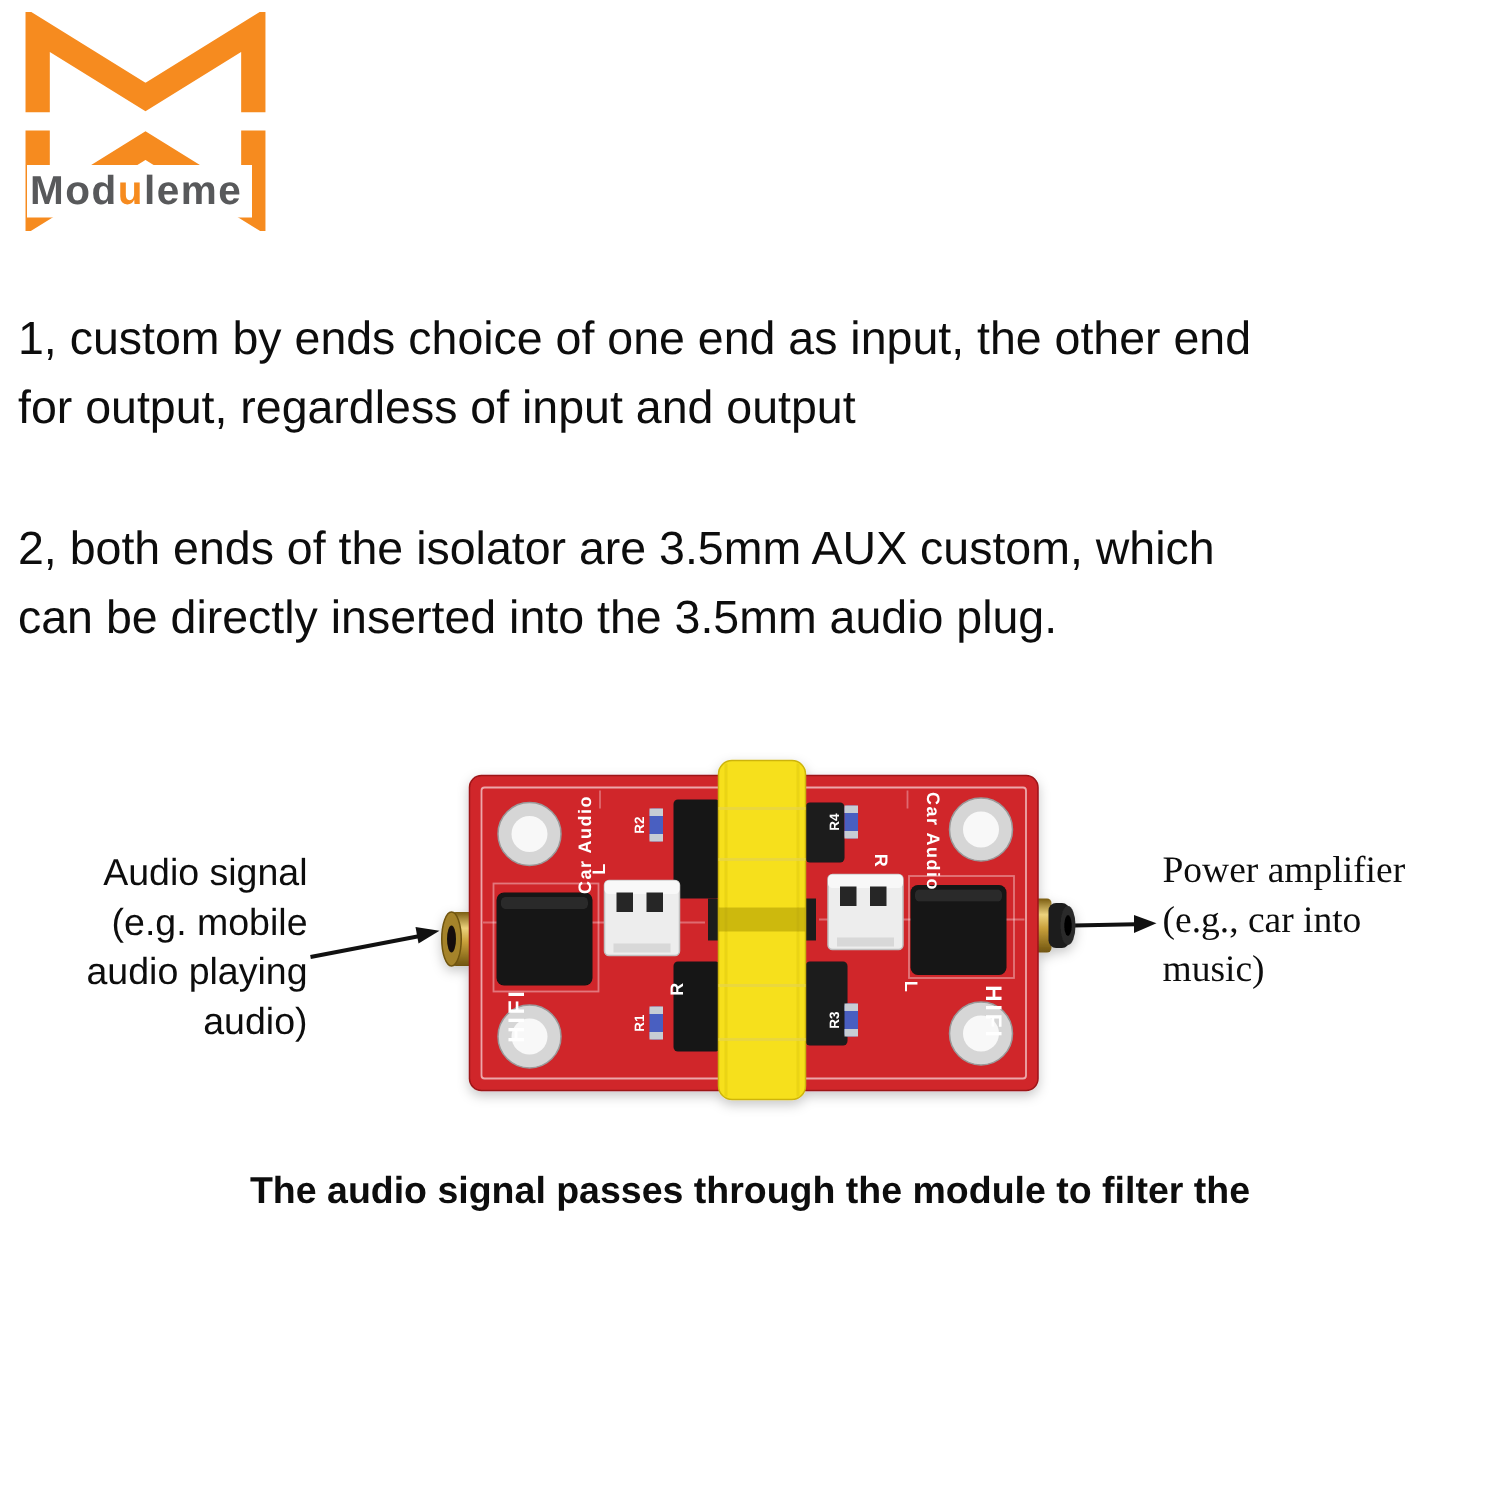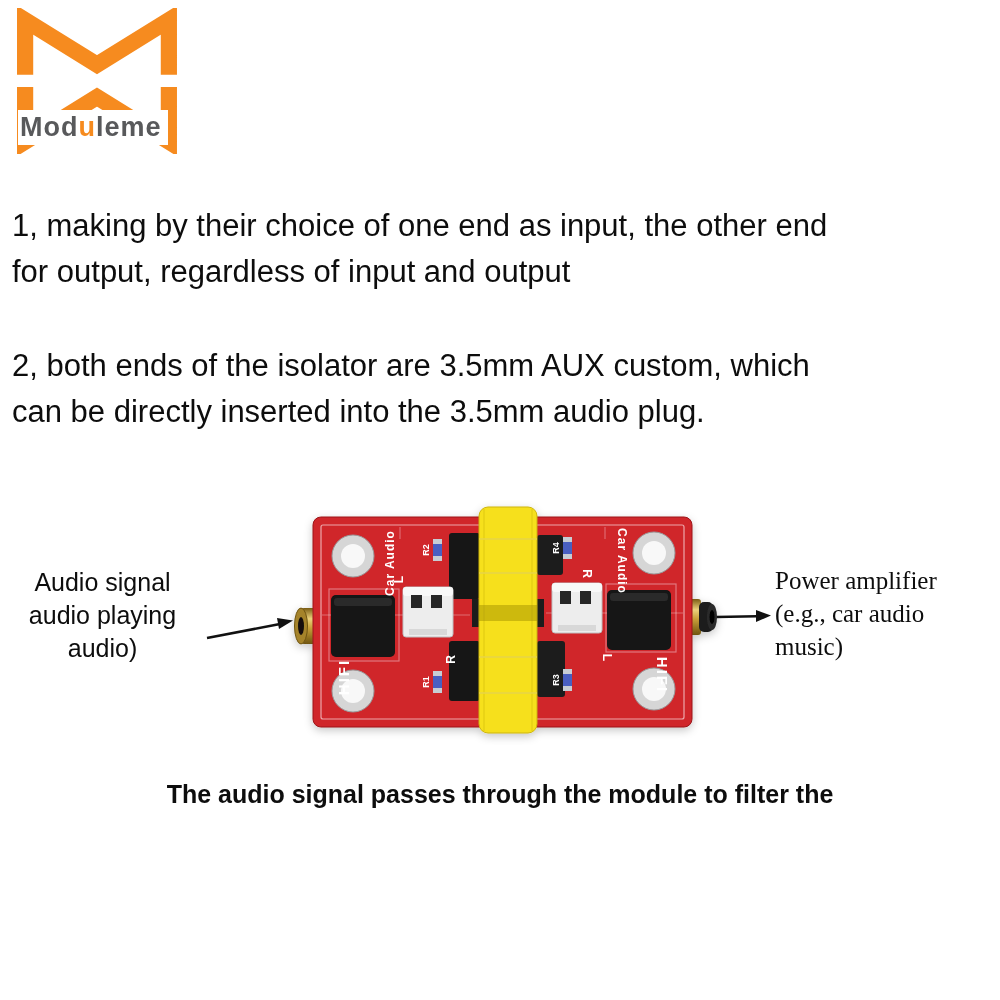--- a/index.html
+++ b/index.html
@@ -17,21 +17,21 @@
 
   
   .para { position:absolute; left:12px; font-size:31px; line-height:46px; color:#0d0d0d; }
   .para .line { white-space:nowrap; }
   #p1 { top:203px; }
   #p2 { top:343px; }
 
   
   .module-svg { position:absolute; left:0; top:495px; width:1000px; height:250px; }
   .side-label { position:absolute; font-size:25px; line-height:33px; color:#0d0d0d; }
-  .side-label.left  { left:0; width:205px; top:566px; text-align:center; }
+  .side-label.left  { left:0; width:205px; top:566px; text-align:right; }
   .side-label.right { left:775px; top:564px; text-align:left;font-family:Liberation Serif, serif; }
   .caption { position:absolute; left:0; top:778px; width:1000px; text-align:center;
              font-size:25px; line-height:33px; color:#0d0d0d;font-weight:bold; }
 
   
   .silk { fill:#fff; font-size:12px; font-weight:bold; letter-spacing:1px; text-anchor:middle;
           font-family:"Liberation Sans",sans-serif; }
   .silk-big { font-size:15px; letter-spacing:2px; }
   .silk-small { font-size:9px; letter-spacing:0; }
   .silk-line { fill:none; stroke:#fff; stroke-width:1.2; opacity:.6; }
@@ -47,21 +47,21 @@
         <polyline class="logo-shape" points="9,66 9,12 80,56 151,12 151,66"></polyline>
       </g>
       <g>
         <polyline class="logo-shape" points="9,78 9,132 80,88 151,132 151,78"></polyline>
       </g>
     </svg>
     <div class="logo-text"><span>Mod</span><span class="accent">u</span><span>leme</span></div>
   </div>
 
   <div class="para" id="p1">
-    <div class="line">1, making by their choice of one end as input, the other end</div>
+    <div class="line">1, custom by ends choice of one end as input, the other end</div>
     <div class="line">for output, regardless of input and output</div>
   </div>
   <div class="para" id="p2">
     <div class="line">2, both ends of the isolator are 3.5mm AUX custom, which</div>
     <div class="line">can be directly inserted into the 3.5mm audio plug.</div>
   </div>
 
   <svg class="module-svg" viewBox="0 0 1000 250">
     <defs>
       <linearGradient id="gold" x1="0" x2="0" y1="0" y2="1">
@@ -196,26 +196,27 @@
         <text class="silk" x="400" y="87" transform="rotate(-90 400 84)">L</text>
         <text class="silk" x="452" y="167" transform="rotate(-90 452 164)">R</text>
         <text class="silk" x="586" y="82" transform="rotate(90 586 79)">R</text>
         <text class="silk" x="606" y="166" transform="rotate(90 606 163)">L</text>
       </g>
     </g>
   </svg>
 
   <div class="side-label left">
     <div>Audio signal</div>
+    <div>(e.g. mobile</div>
     <div>audio playing</div>
     <div>audio)</div>
   </div>
   <div class="side-label right">
     <div>Power amplifier</div>
-    <div>(e.g., car audio</div>
+    <div>(e.g., car into</div>
     <div>music)</div>
   </div>
 
   <div class="caption">
     <div>The audio signal passes through the module to filter the</div>
   </div>
 
 </div>
 
 </body></html>

